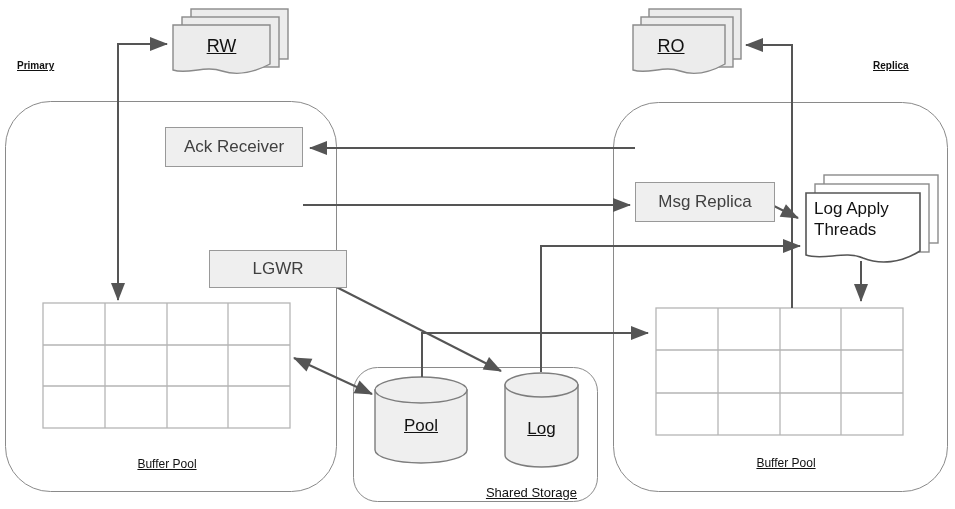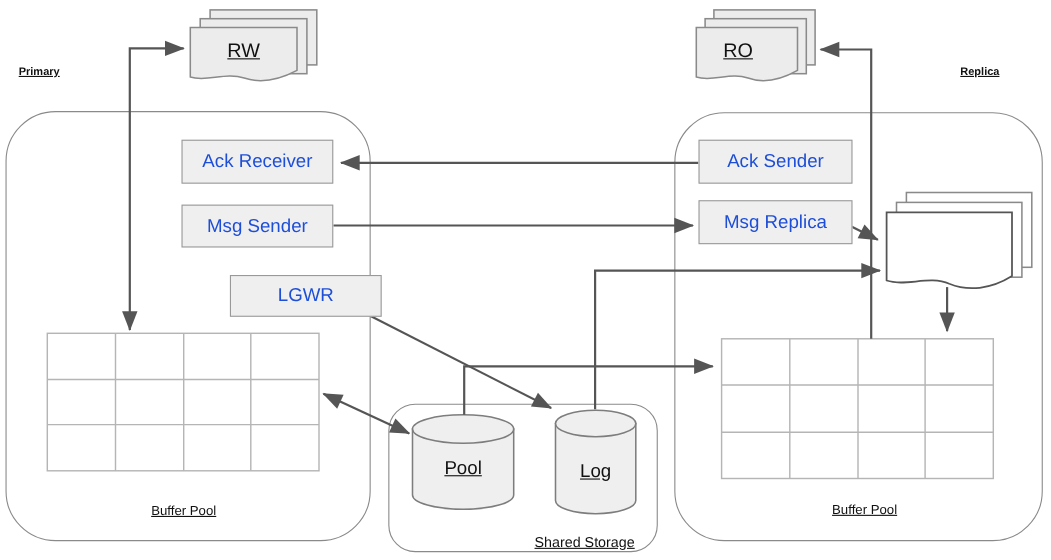--- a/index.html
+++ b/index.html
@@ -10,21 +10,21 @@
   #diagram-svg{position:absolute;left:0;top:0;}
   .lbl{position:absolute;white-space:nowrap;text-decoration:underline;}
   .region-lbl{font-size:10px;font-weight:bold;}
   .doc-lbl{font-size:18px;text-align:center;}
   .pool-lbl{font-size:12px;text-align:center;}
   .store-lbl{font-size:13px;text-align:right;}
   .cyl-lbl{font-size:17px;text-align:center;}
   .box{
     position:absolute;background:#efefef;border:1px solid #999999;
     display:flex;align-items:center;justify-content:center;
-    font-size:17px;color:#1d4ed8;
+    font-size:17px;color:#404040;
   }
   .wrap-lbl{
     position:absolute;font-size:17px;line-height:21px;white-space:normal;
   }
 </style>
 </head>
 <body>
 
 <div id="stage">
 
@@ -102,32 +102,27 @@
       <path d="M792,308 L792,45 L746,45" marker-end="url(#arr)"></path>
       <path d="M861,261 L861,301" marker-end="url(#arr)"></path>
     </g>
   </svg>
 
   <div class="lbl region-lbl" style="left:17px;top:60px;">Primary</div>
   <div class="lbl region-lbl" style="left:861px;top:60px;margin-left:12px;">Replica</div>
 
   <div class="lbl doc-lbl" style="left:173px;top:36px;width:97px;">RW</div>
   <div class="lbl doc-lbl" style="left:633px;top:36px;width:76px;">RO</div>
+  <div class="wrap-lbl" style="left:814px;top:198px;width:96px;">Log Apply Threads</div>
 
   <div class="box" style="left:165px;top:127px;width:136px;height:38px;">
     <span>Ack Receiver</span>
   </div>
-  <div class="box" style="left:165px;top:186px;width:136px;height:37px;">
-    <span>Msg Sender</span>
-  </div>
   <div class="box" style="left:165px;top:250px;width:136px;height:36px;margin-left:44px;">
     <span>LGWR</span>
-  </div>
-  <div class="box" style="left:635px;top:127px;width:138px;height:38px;">
-    <span>Ack Sender</span>
   </div>
   <div class="box" style="left:635px;top:182px;width:138px;height:38px;">
     <span>Msg Replica</span>
   </div>
 
   <div class="lbl pool-lbl" style="left:92px;top:457px;width:150px;">Buffer Pool</div>
   <div class="lbl pool-lbl" style="left:711px;top:456px;width:150px;">Buffer Pool</div>
   <div class="lbl store-lbl" style="left:377px;top:485px;width:200px;">Shared Storage</div>
   <div class="lbl cyl-lbl" style="left:375px;top:416px;width:92px;">Pool</div>
   <div class="lbl cyl-lbl" style="left:505px;top:419px;width:73px;">Log</div>

